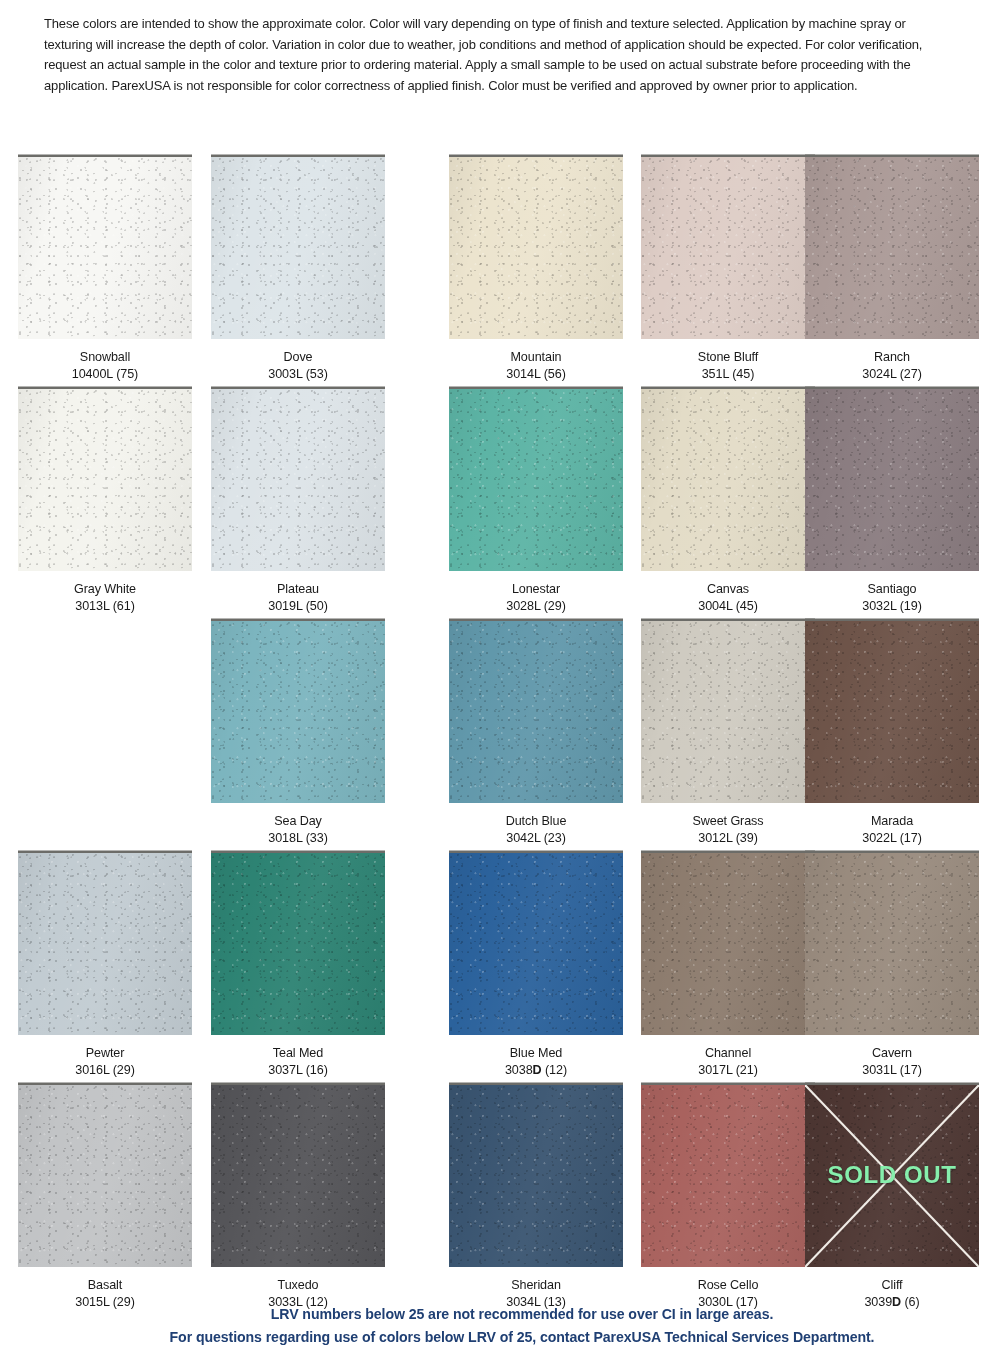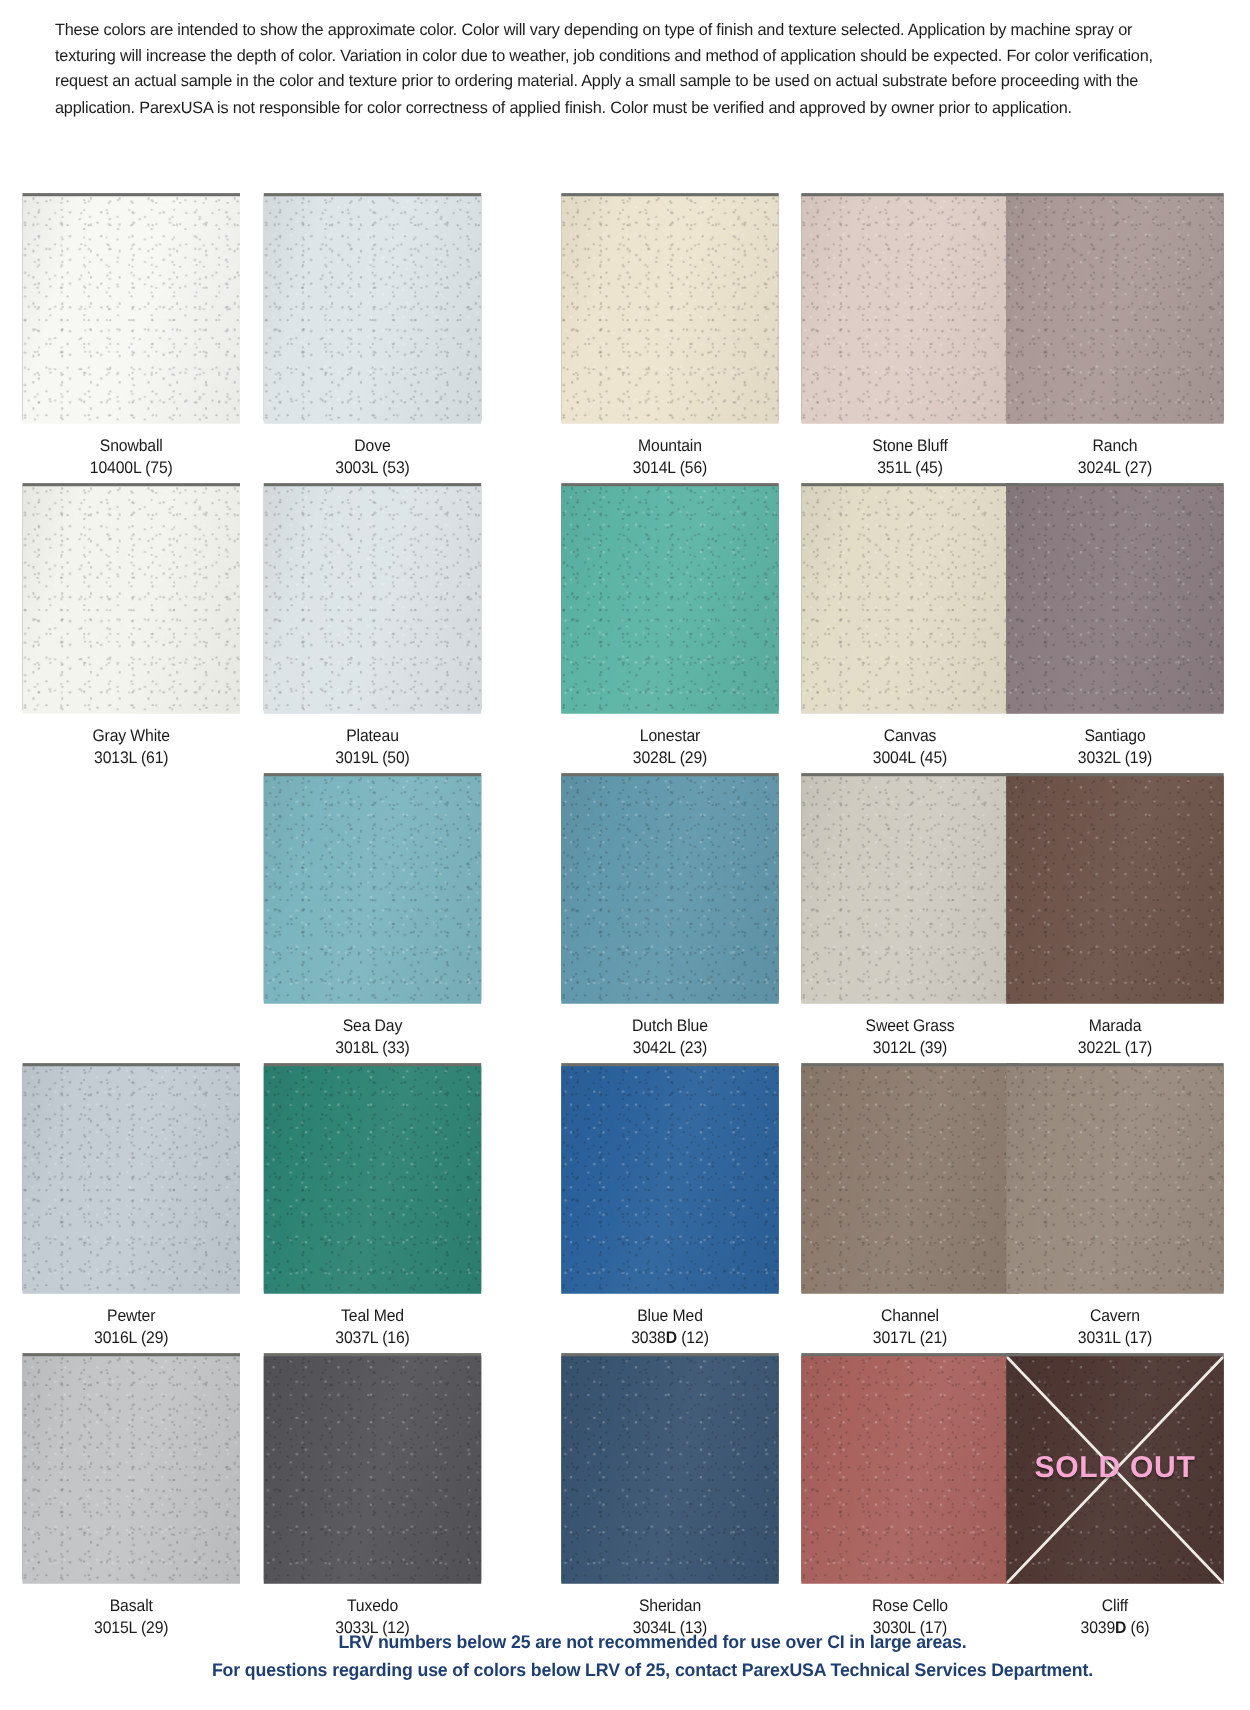--- a/index.html
+++ b/index.html
@@ -92,21 +92,21 @@
     position:absolute; inset:0;
     pointer-events:none;
   }
   .soldout-x svg{display:block;width:100%;height:100%;}
   .soldout-text{
     position:absolute;
     left:0; right:0;
     top:50%;
     transform:translateY(-54%);
     text-align:center;
-    color:#f9a8d4;
+    color:#86efac;
     font-size:24px;
     font-weight:700;
     letter-spacing:0.6px;
     text-shadow:0 1px 2px rgba(0,0,0,.45);
     font-family:"Liberation Sans","DejaVu Sans",sans-serif;
   }
   .caption{
     margin-top:9px;
     text-align:center;
     line-height:17px;

